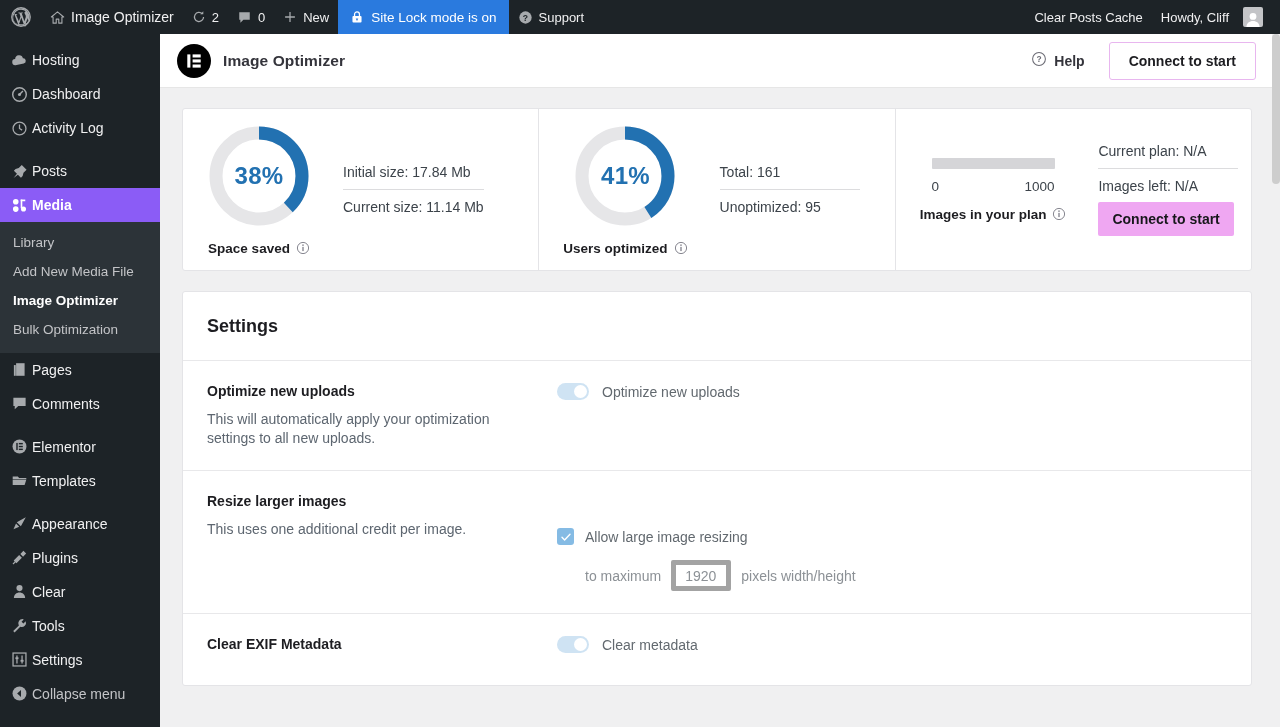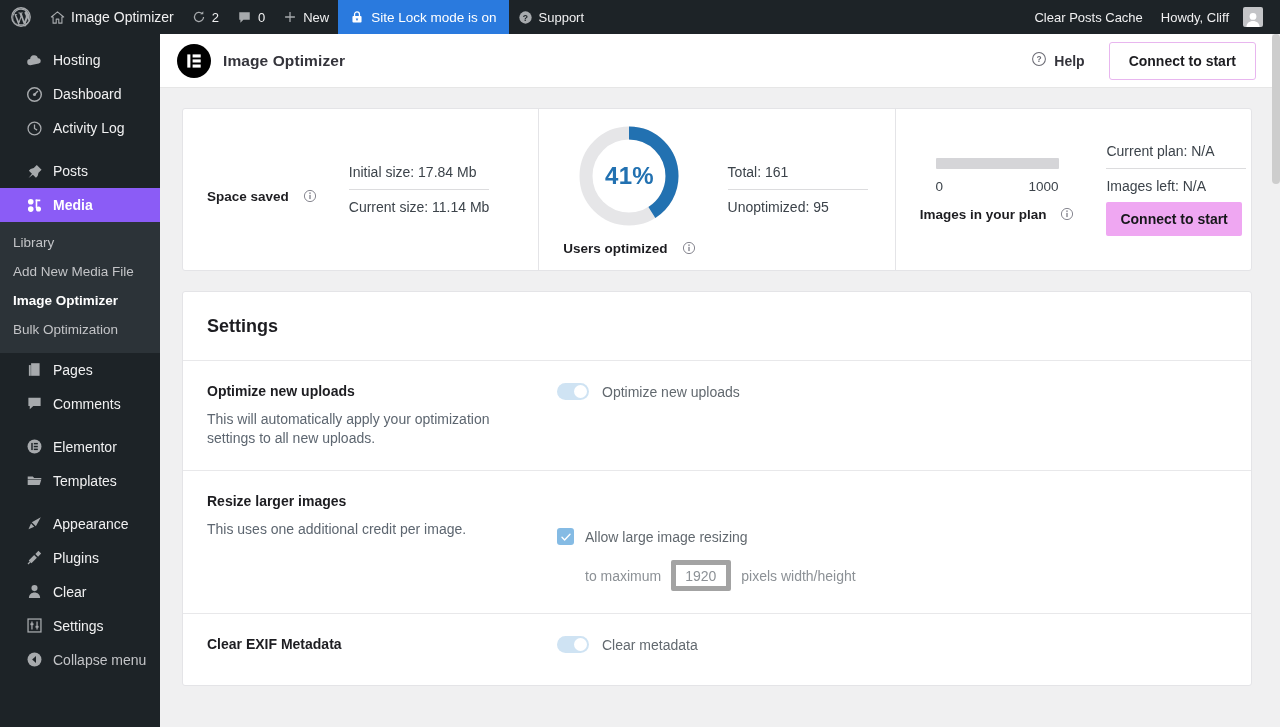--- a/index.html
+++ b/index.html
@@ -46,22 +46,22 @@
   #sidebar {
     position: absolute; top: 34px; left: 0;
     width: 160px; height: 693px;
     background: #1d2327;
     color: #f0f0f1;
     font-size: 14px;
     overflow: hidden;
   }
   .menu-sep { height: 9px; }
   .menu-item {
-    display: flex; align-items: center; gap: 9px;
-    height: 34px; padding: 0 0 0 24px;
+    display: flex; align-items: center; gap: 3px;
+    height: 34px; padding: 0 0 0 9px;
     color: #f0f0f1;
   }
   .menu-item .mi-icon {
     width: 20px; height: 20px; display: flex;
     align-items: center; justify-content: center;
     color: #a7aaad; flex: 0 0 20px;
   }
   .menu-item .mi-label { font-size: 14px; line-height: 1; }
   .menu-item.current {
     background: #8b5cf6; color: #fff; font-weight: 600; position: relative;
@@ -135,21 +135,21 @@
   .donut-wrap { position: relative; width: 104px; height: 104px; flex: 0 0 104px; }
   .donut-wrap svg { display: block; }
   .donut-pct {
     position: absolute; inset: 0; display: flex;
     align-items: center; justify-content: center;
     font-size: 24px; font-weight: 700; color: #2271b1;
     letter-spacing: .3px;
   }
   .stat-left { display: flex; flex-direction: column; align-items: center; }
   .stat-caption {
-    display: flex; align-items: center; gap: 14px;
+    display: flex; align-items: center; gap: 6px;
     font-size: 13.5px; font-weight: 700; color: #1d1d21;
     margin-top: 13px; white-space: nowrap;
   }
   .stat-right { margin-left: 32px; }
   .stat-line {
     font-size: 14px; color: #3c434a; padding: 0 0 9px 0; white-space: nowrap;
   }
   .stat-line.second { padding: 9px 0 0 0; border-top: 1px solid #dcdcde; }
   .stat-right .stat-line { min-width: 140px; }
 
@@ -455,20 +455,28 @@
       <svg width="17" height="17" viewBox="0 0 20 20">
           <circle cx="10" cy="6" r="3.6" fill="#a7aaad"></circle>
           <path d="M3.4 17.6c0-3.9 3-6.4 6.6-6.4s6.6 2.5 6.6 6.4z" fill="#a7aaad"></path>
         </svg>
     </span>
     <span class="mi-label">Clear</span>
   </div>
   <div class="menu-item">
     <span class="mi-icon">
       <svg width="17" height="17" viewBox="0 0 20 20">
+          <path d="M13.6 2.4a5 5 0 0 0-4.3 7.5L2.6 16.6l1.6 1.6 6.7-6.7a5 5 0 0 0 6.4-6.5l-2.7 2.7-2.2-2.2 2.6-2.7a5 5 0 0 0-1.4-.4z" fill="#a7aaad"></path>
+        </svg>
+    </span>
+    <span class="mi-label">Tools</span>
+  </div>
+  <div class="menu-item">
+    <span class="mi-icon">
+      <svg width="17" height="17" viewBox="0 0 20 20">
           <rect x="2.4" y="2.4" width="15.2" height="15.2" fill="none" stroke="#a7aaad" stroke-width="1.5"></rect>
           <path d="M7 5.4v9.2M13 5.4v9.2" stroke="#a7aaad" stroke-width="1.5"></path>
           <rect x="5.2" y="7.4" width="3.6" height="2.2" fill="#a7aaad"></rect>
           <rect x="11.2" y="10.4" width="3.6" height="2.2" fill="#a7aaad"></rect>
         </svg>
     </span>
     <span class="mi-label">Settings</span>
   </div>
 
   <div class="menu-item collapse-item">
@@ -506,20 +514,27 @@
     </span>
     <button class="ph-connect">Connect to start</button>
   </div>
 
   <div id="content">
 
     <div id="stats-row">
 
       <div class="stat-card">
         <div class="stat-left">
+          <div class="donut-wrap">
+            <svg width="104" height="104" viewBox="0 0 104 104">
+              <circle cx="52" cy="52" r="43" fill="none" stroke="#e6e6e8" stroke-width="13"></circle>
+              <circle id="donut1" cx="52" cy="52" r="43" fill="none" stroke="#2271b1" stroke-width="13" stroke-dasharray="102.66724791931443 167.50972028940777" transform="rotate(-90 52 52)"></circle>
+            </svg>
+            <div class="donut-pct">38%</div>
+          </div>
           <div class="stat-caption">
             <span>Space saved</span>
             <span class="info-icon">
               <svg width="14" height="14" viewBox="0 0 20 20">
                   <circle cx="10" cy="10" r="8" fill="none" stroke="#7a7a85" stroke-width="1.3"></circle>
                   <circle cx="10" cy="5.9" r="1.1" fill="#7a7a85"></circle>
                   <rect x="9.1" y="8.4" width="1.8" height="6" fill="#7a7a85"></rect>
                 </svg>
             </span>
           </div>

